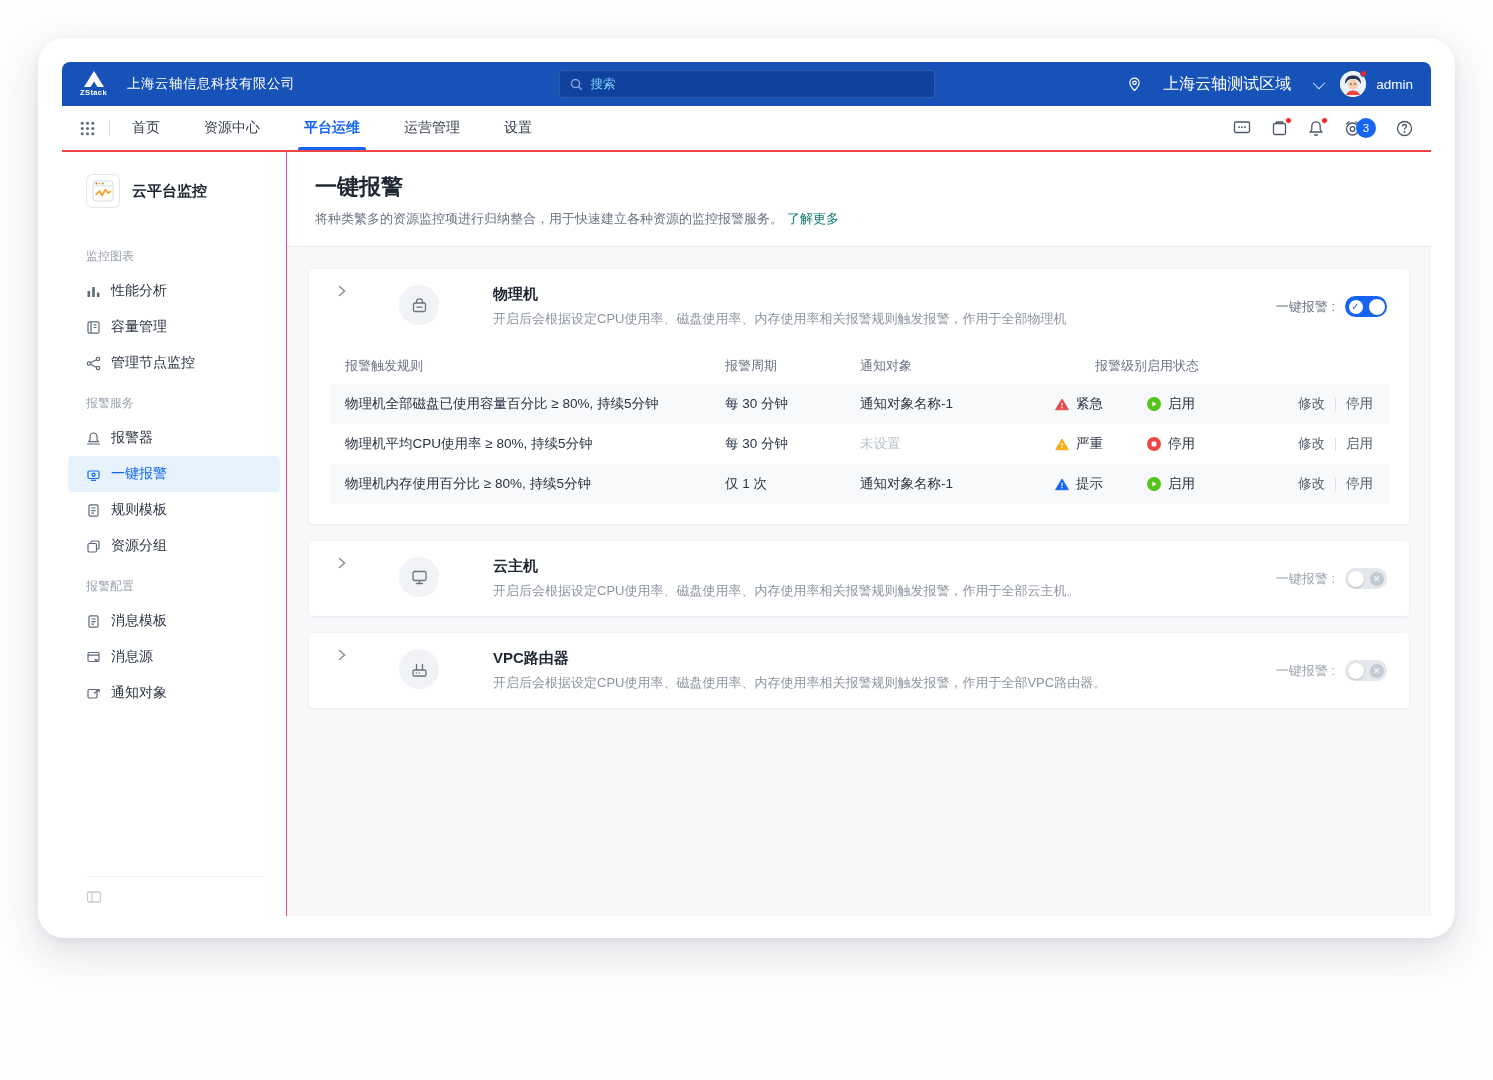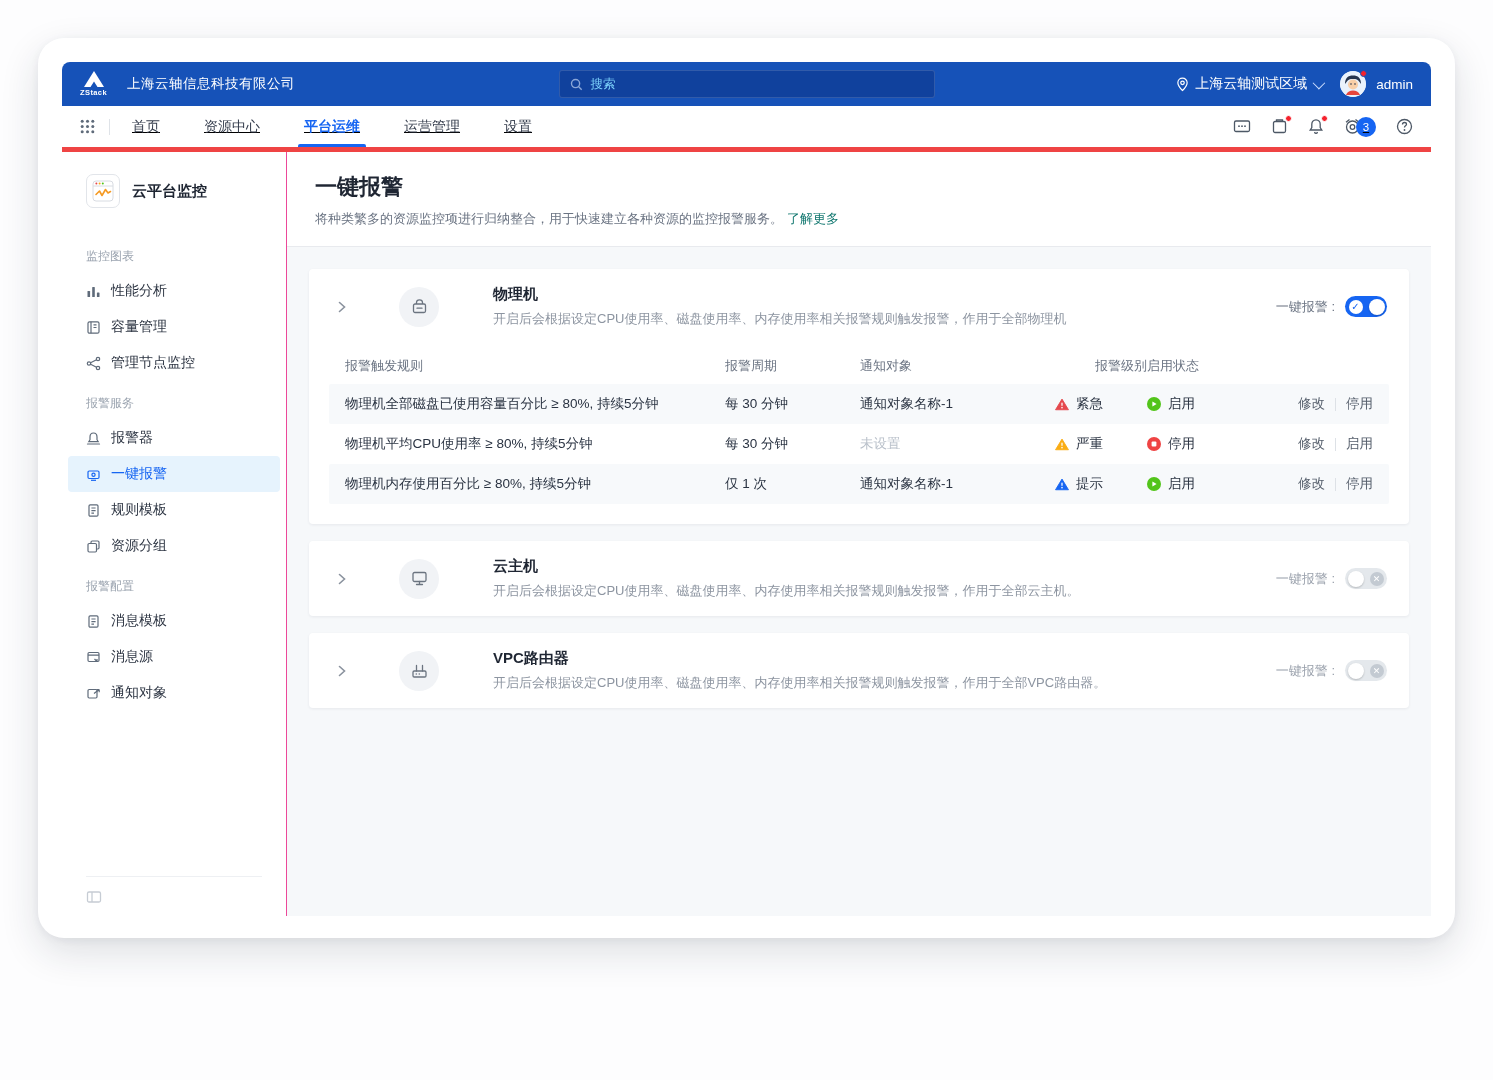--- a/index.html
+++ b/index.html
@@ -19,28 +19,28 @@
   .logo svg { display:block; }
   .logo-text { font-size:7.5px; font-weight:bold; letter-spacing:.4px; margin-top:1px; color:#fff; }
   .company { font-size:13.5px; font-weight:500; letter-spacing:.5px; }
   .searchbox {
     position:absolute; left:50%; transform:translateX(-50%);
     width:376px; height:28px; background:#10419d; border:1px solid rgba(255,255,255,.14);
     border-radius:3px; display:flex; align-items:center; gap:8px; padding:0 10px; color:#8aa6d8;
   }
   .searchbox .ph { font-size:12.5px; color:#7dd3fc; }
   .topbar-right { margin-left:auto; display:flex; align-items:center; gap:10px; }
-  .region { display:flex; align-items:center; gap:6px; font-size:14px; cursor:pointer; }
+  .region { display:flex; align-items:center; gap:22px; font-size:16px; cursor:pointer; }
   .chev-down { width:9px; height:9px; border-right:1.5px solid #cfe0ff; border-bottom:1.5px solid #cfe0ff; transform:rotate(45deg) translateY(-2px); }
   .avatar-wrap { position:relative; width:26px; height:26px; margin-left:8px; }
   .avatar { width:26px; height:26px; border-radius:50%; background:#eaf2fc; overflow:hidden; display:flex; align-items:center; justify-content:center; }
   .reddot { position:absolute; width:7px; height:7px; background:#f5222d; border-radius:50%; top:-1px; right:-1px; border:1px solid #1652b8; }
   .username { font-size:13.5px; }
   
-  .navbar { height:46px; border-bottom:5px solid #ef4444; display:flex; align-items:center; padding:0 18px; background:#fff;text-decoration:underline; }
+  .navbar { height:46px; border-bottom:2px solid #ef4444; display:flex; align-items:center; padding:0 18px; background:#fff; }
   .apps-grid { color:#5f6b7a; margin-right:14px; cursor:pointer; display:flex; }
   .nav-divider { width:1px; height:16px; background:#dfe3e8; margin-right:22px; }
   .nav-items { display:flex; gap:44px; height:100%; align-items:stretch; }
   .nav-item { font-size:14px; color:#343c4c; display:flex; align-items:center; position:relative; cursor:pointer; }
   .nav-item.active { color:#1665f2; font-weight:600; }
   .nav-item.active::after { content:""; position:absolute; left:-6px; right:-6px; bottom:0; height:3px; background:#1665f2; border-radius:2px 2px 0 0; }
   .nav-right { margin-left:auto; display:flex; align-items:center; gap:20px; color:#4d5866; }
   .nav-ico { position:relative; display:flex; align-items:center; cursor:pointer; }
   .nav-ico .dot { position:absolute; top:-3px; right:-4px; width:7px; height:7px; border-radius:50%; background:#f5222d; border:1px solid #fff; }
   .count-badge { width:20px; height:20px; border-radius:50%; background:#1665f2; color:#fff; font-size:11.5px; display:flex; align-items:center; justify-content:center; margin-left:-6px; }
@@ -58,21 +58,21 @@
   .side-bottom { margin-top:auto; border-top:1px solid #eef0f3; margin-left:24px; margin-right:24px; height:40px; display:flex; align-items:center; }
   .collapse-ico { color:#c6ccd4; display:flex; cursor:pointer; }
   
   .content { flex:1; display:flex; flex-direction:column; background:#f6f8fa; min-width:0; }
   .page-head { background:#fff; padding:20px 28px 18px; border-bottom:1px solid #e8eaee; }
   .page-title { font-size:22px; font-weight:700; color:#1f2633; }
   .page-desc { margin-top:8px; font-size:13px; color:#6b7483; }
   .page-desc .learn { color:#0f766e; cursor:pointer; margin-left:4px; }
   .scroll { flex:1; padding:22px; overflow:hidden; }
   .card { background:#fff; border-radius:4px; box-shadow:0 1px 3px rgba(25,35,55,.07); margin-bottom:17px; }
-  .card-head { display:flex; align-items:center; padding:16px 22px;gap:40px; }
+  .card-head { display:flex; padding:16px 22px;gap:40px; }
   .chevron { width:22px; display:flex; justify-content:center; color:#8a929e; cursor:pointer; }
   .res-circle { width:40px; height:40px; border-radius:50%; background:#f1f3f6; display:flex; align-items:center; justify-content:center; margin:0 14px 0 6px; color:#6b7480; }
   .res-texts { flex:1; min-width:0; }
   .res-title { font-size:15px; font-weight:700; color:#1f2633; }
   .res-desc { font-size:13px; color:#8d95a1; margin-top:6px; }
   .toggle-zone { display:flex; align-items:center; gap:10px; white-space:nowrap; }
   .toggle-label { font-size:13px; color:#6b7483; }
   .toggle-zone.off .toggle-label { color:#9aa1ac; }
   .switch { position:relative; width:42px; height:21px; border-radius:11px; cursor:pointer; }
   .switch.on { background:#1665f2; }

